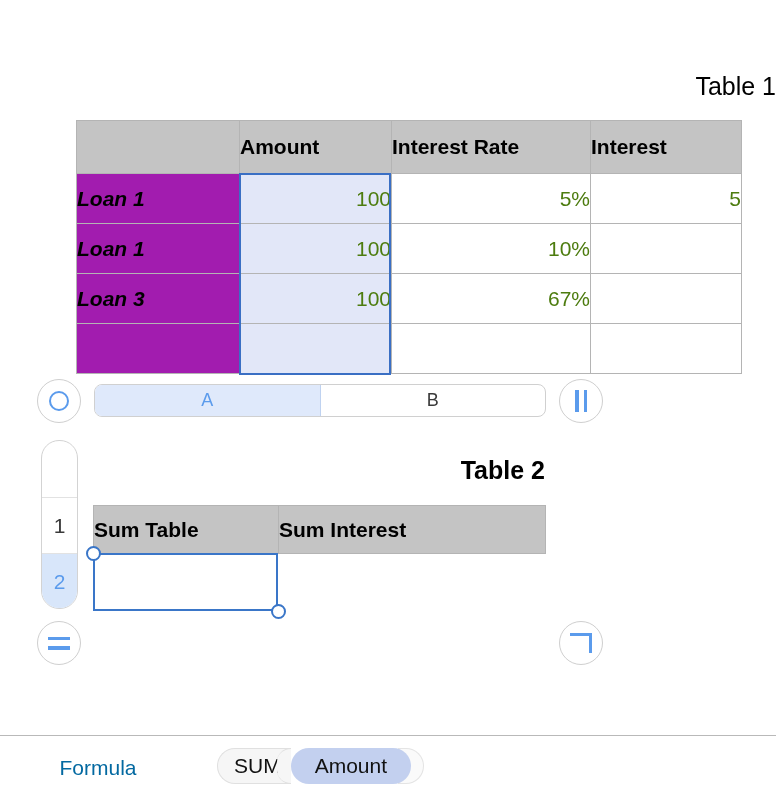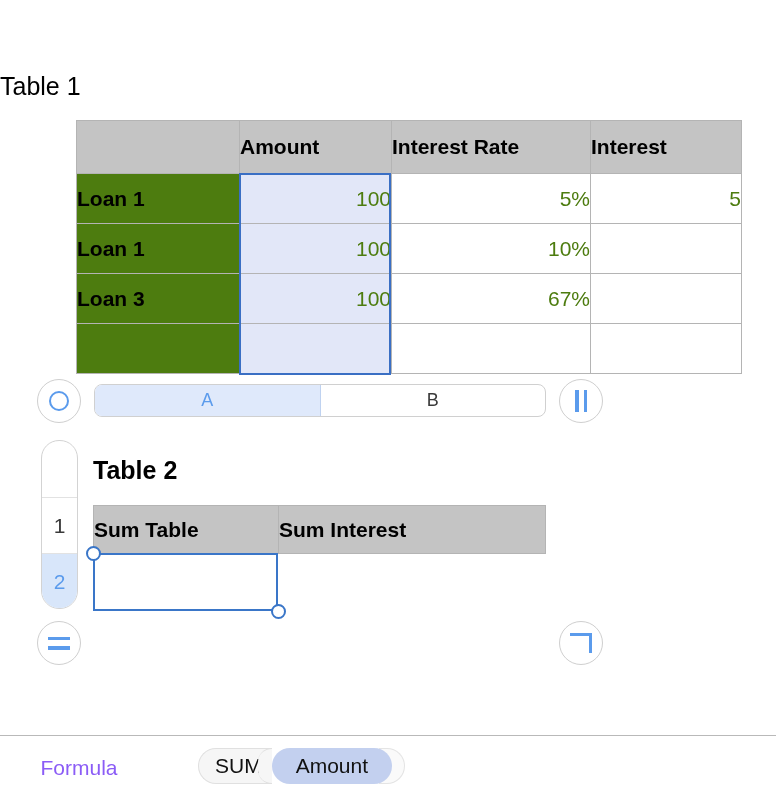--- a/index.html
+++ b/index.html
@@ -21,21 +21,21 @@
     left: 0; top: 0;
     width: 776px;
     height: 800px;
   }
 
   
   .table-title {
     position: absolute;
     font-size: 25px;
     color: #000;
-    text-align: left;
+    text-align: right;
     font-weight: 400;
     white-space: nowrap;
   }
   #t1-title { left: 0; width: 776px; top: 72px; }
   #t2-title { left: 93px; width: 452px; top: 456px; font-weight: bold; }
 
   
   .sheet-table {
     position: absolute;
     border-collapse: collapse;
@@ -52,26 +52,27 @@
   }
   .hdr {
     background: #c4c4c4;
     font-weight: bold;
     color: #000;
     text-align: left;
     padding-left: 10px;
     border-color: #9a9a9a;
   }
   .rowlabel {
-    background: #4d7c0f;
+    background: #a21caf;
     font-weight: bold;
     color: #000;
     text-align: left;
     padding-left: 12px;
     border-color: #b4b4b4;
+    font-style: italic;
   }
   .numcell {
     background: #ffffff;
     text-align: right;
     padding-right: 10px;
     color: #4d7c0f;
   }
   .numcell.selcol {
     background: #e2e7f8;
   }
@@ -241,22 +242,23 @@
     width: 776px;
     height: 64px;
     background: #fff;
     display: flex;
     align-items: center;
   }
   .formula-label {
     width: 158px;
     text-align: center;
     font-size: 21px;
-    color: #8b5cf6;
-    box-sizing: border-box;
+    color: #0369a1;
+    box-sizing: border-box;
+    margin-left: 19px;
   }
   .formula-vline {
     position: absolute;
     left: 158px; top: 736px;
     width: 1px; height: 64px;
     background: #c4c4c4;
   }
   .formula-content {
     margin-left: 40px;
     display: flex;

